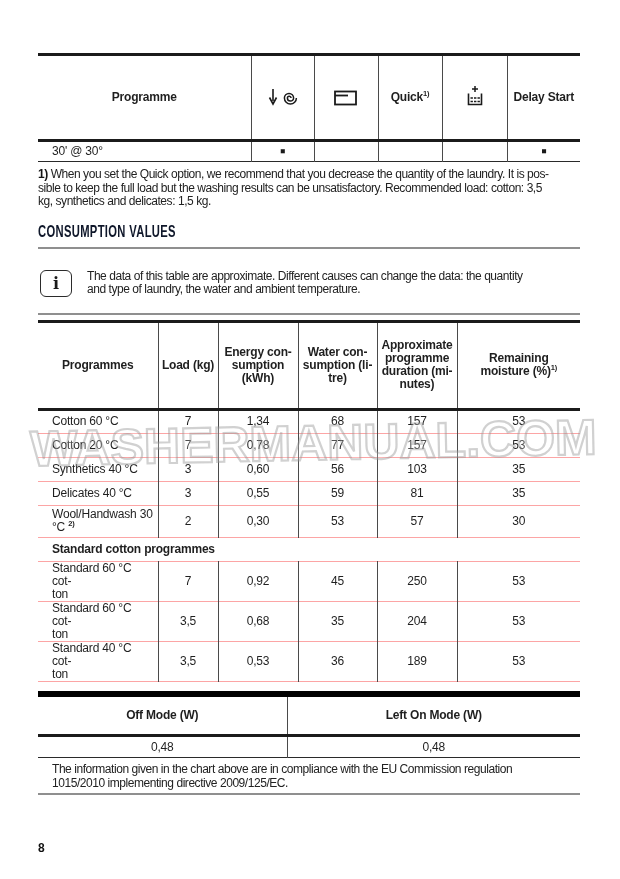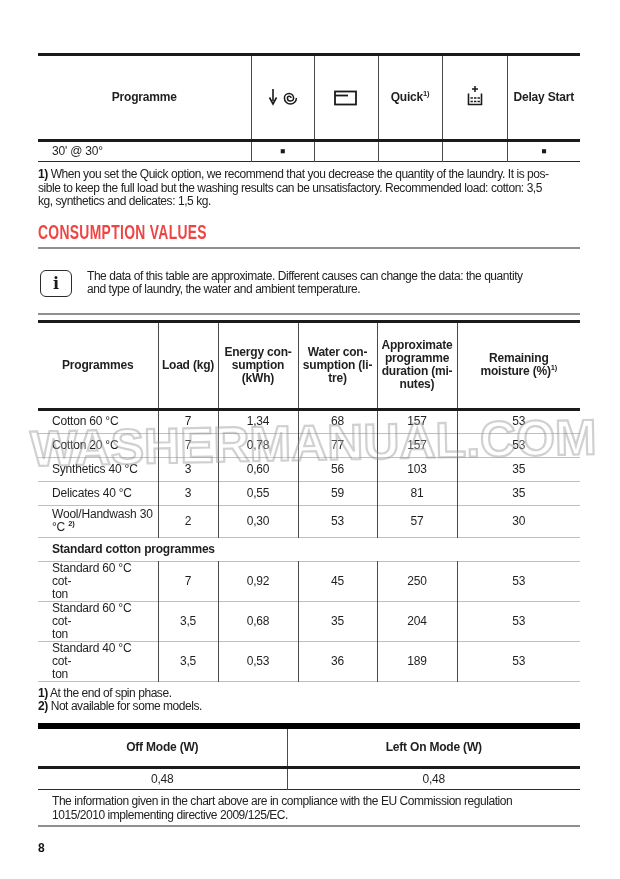--- a/index.html
+++ b/index.html
@@ -28,21 +28,21 @@
   .power-table{border-top:6px solid #000000;border-bottom:1.5px solid #2a2a2a;}
   .power-table thead tr{height:42px;border-bottom:3px solid #1b1b1b;}
   .power-table tbody tr{height:22px;}
   .power-table th+th,.power-table td+td{border-left:1px solid #4a4a4a;}
   
   p{margin:0;font-size:12px;line-height:13.5px;letter-spacing:-0.45px;color:#222;}
   .pre{white-space:pre-line;}
   b{color:#151515;}
   sup{font-size:7.5px;font-weight:bold;vertical-align:super;line-height:0;}
   .fn-quick{margin-top:6px;}
-  h1{margin:12px 0 0 0;font-size:21px;line-height:21px;color:#ef4444;font-weight:bold;}
+  h1{margin:12px 0 0 0;font-size:17px;line-height:21px;color:#0f172a;font-weight:bold;}
   h1 span{display:inline-block;transform:scaleX(0.66);transform-origin:left center;
           letter-spacing:0.5px;white-space:nowrap;}
   .rule{height:2px;background:#8f8f8f;}
   .rule-title{margin-top:5px;}
   .rule-info{margin-top:16px;}
   .rule-bottom{margin-top:3px;}
   .info-row{margin-top:21px;display:flex;gap:15px;align-items:flex-start;}
   .info-icon{flex:none;margin-left:2px;width:30px;height:25px;border:1.7px solid #2b2b2b;
              border-radius:6px;display:flex;align-items:center;justify-content:center;
              font-family:"DejaVu Serif",serif;font-weight:bold;font-size:16px;color:#1b1b1b;}
@@ -228,24 +228,20 @@
 ton</td>
         <td>3,5</td>
         <td>0,53</td>
         <td>36</td>
         <td>189</td>
         <td>53</td>
       </tr>
     </tbody>
   </table>
 
-  <div class="mt-fn">
-    <p><b>1)</b> <span>At the end of spin phase.</span></p>
-    <p><b>2)</b> <span>Not available for some models.</span></p>
-  </div>
 
   <table class="power-table">
     <colgroup>
         <col style="width:249px">
         <col style="width:293px">
       </colgroup>
     <thead>
       <tr>
         <th>Off Mode (W)</th>
         <th>Left On Mode (W)</th>

